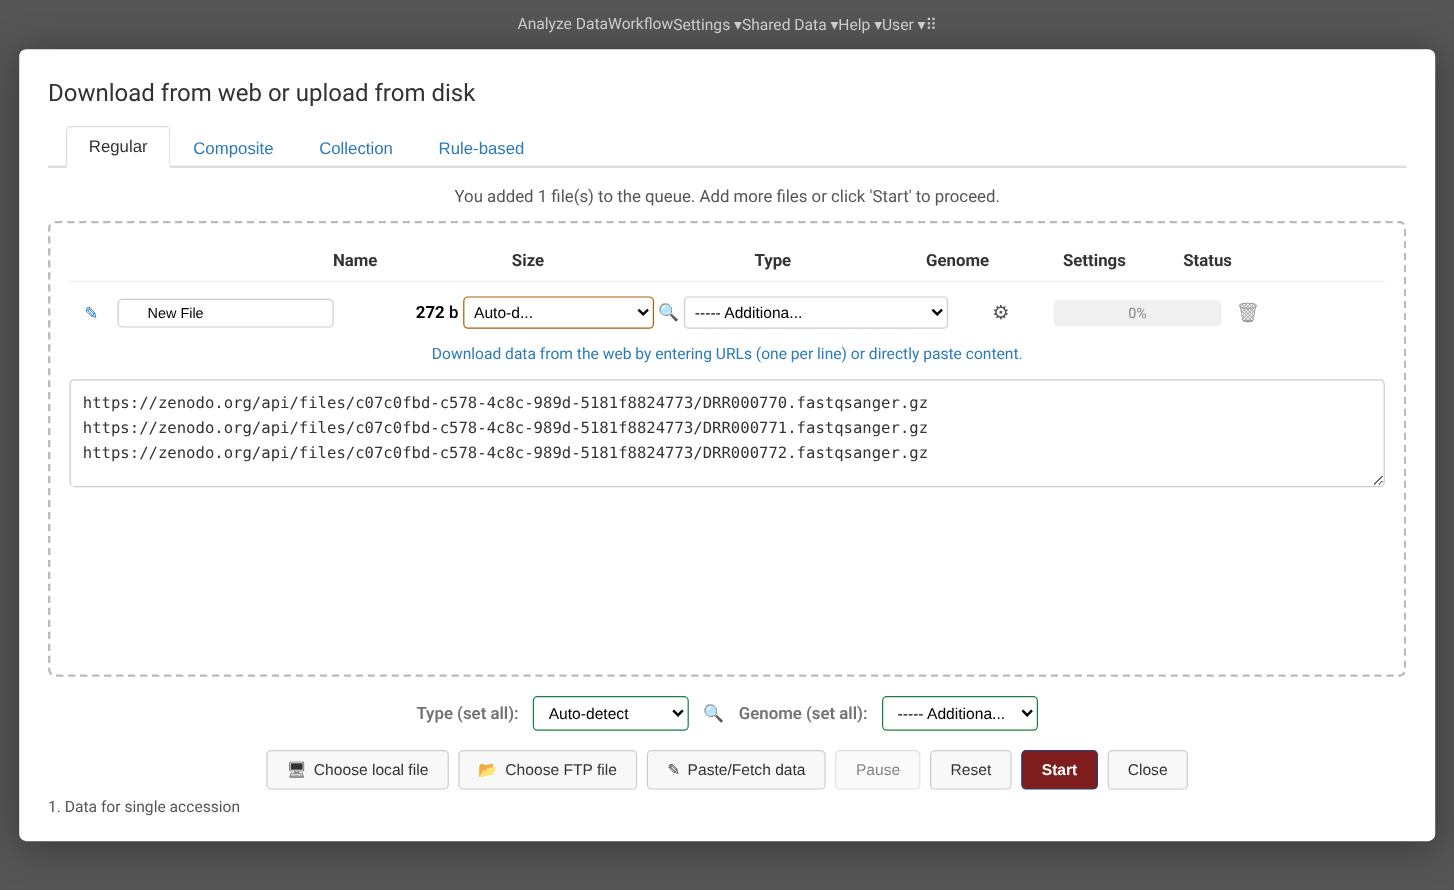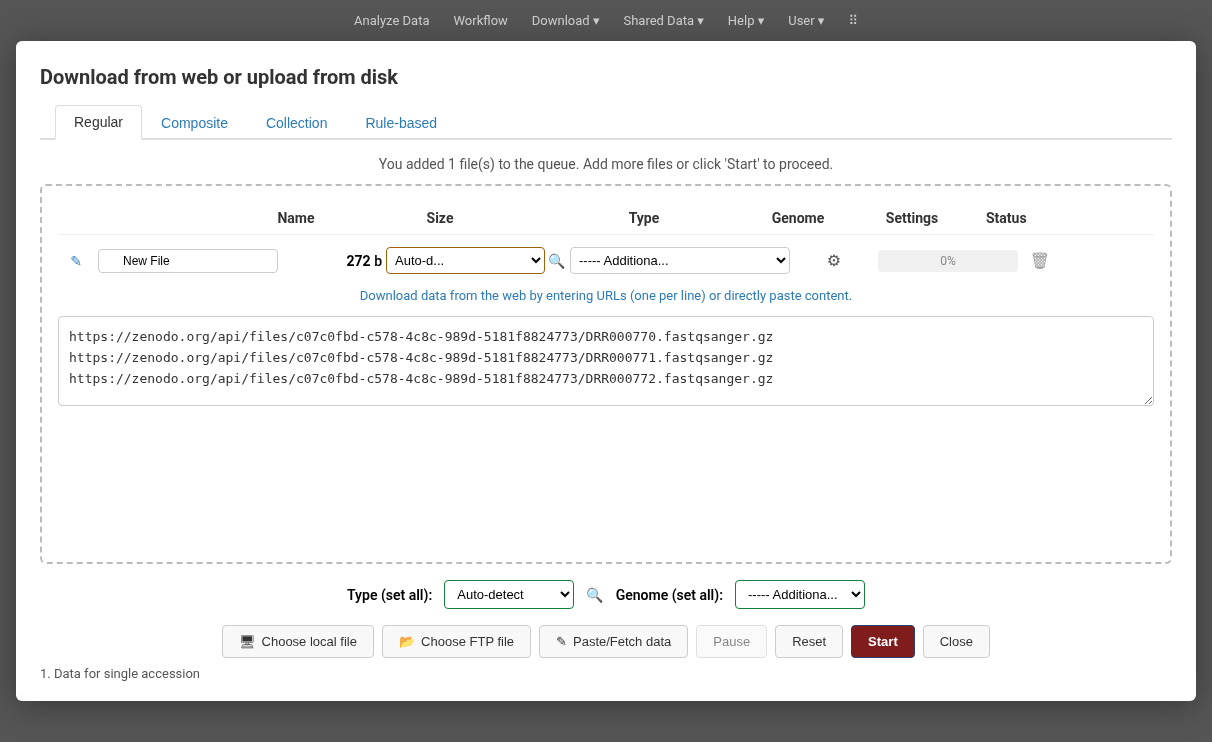--- a/index.html
+++ b/index.html
@@ -17,21 +17,21 @@
       background: #fff;
       border-radius: 6px;
       box-shadow: 0 4px 32px rgba(0,0,0,0.35);
       width: 1180px;
       max-width: 98%;
       padding: 24px 24px 20px 24px;
       position: relative;
     }
     .modal-title {
       font-size: 20px;
-      font-weight: 700;
+      font-weight: 400;
       color: #333;
       margin-bottom: 16px;
     }
     .tabs {
       display: flex;
       border-bottom: 2px solid #ddd;
       margin-bottom: 16px;
       padding-left: 15px;
     }
     .tab {
@@ -188,21 +188,21 @@
     }
     .bottom-controls {
       display: flex;
       align-items: center;
       gap: 12px;
       margin-bottom: 16px;
       justify-content: center;
     }
     .set-all-label {
       font-weight: 600;
-      color: #000000;
+      color: #737373;
     }
     .set-all-select {
       border: 1px solid #15803d;
       border-radius: 4px;
       padding: 5px 8px;
       font-size: 13px;
       background: #fff;
       min-width: 130px;
     }
     .search-icon-sm {
@@ -244,33 +244,32 @@
       text-align: left;
       margin-top: 8px;
     }
     .topbar {
       position: absolute;
       top: -28px;
       left: 0;
       right: 0;
       display: flex;
       justify-content: center;
-      gap: 24px;
       color: #ccc;
       font-size: 13px;
     }
   </style>
 </head>
 <body>
 
 <div class="modal">
   <div class="topbar">
     <span>Analyze Data</span>
     <span>Workflow</span>
-    <span>Download ▾</span>
+    <span>Settings ▾</span>
     <span>Shared Data ▾</span>
     <span>Help ▾</span>
     <span>User ▾</span>
     <span>⠿</span>
   </div>
 
   <div class="modal-title">Download from web or upload from disk</div>
 
   <div class="tabs">
     <button class="tab active">Regular</button>

